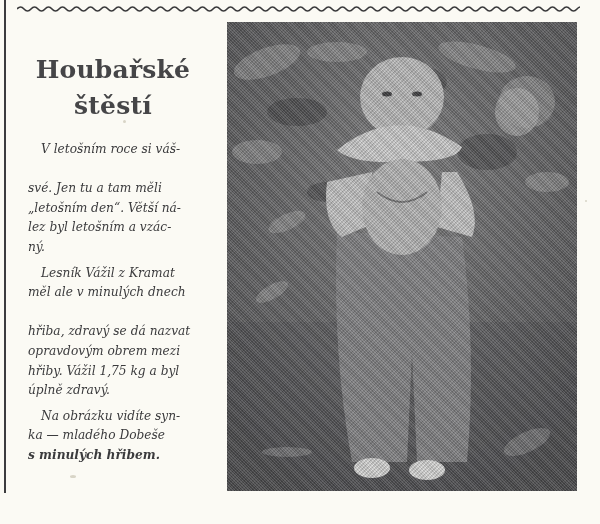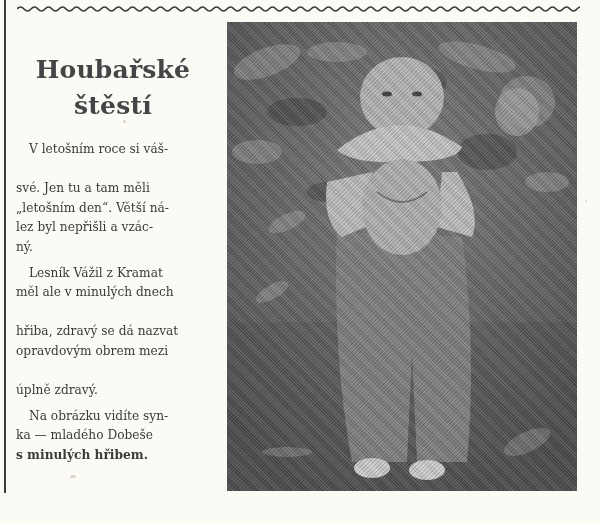--- a/index.html
+++ b/index.html
@@ -52,25 +52,26 @@
     position: absolute;
     left: 16px;
     top: 140px;
     width: 199px;
     font-family: "DejaVu Serif", serif;
     font-size: 12.2px;
     line-height: 19.6px;
     color: #3b3b3d;
   }
   .body-text p {
-    margin: 0 0 6px 0;
+    margin: 0 0 6px 12px;
     text-indent: 13px;
     text-align: justify;
     text-align-last: left;
     hyphens: manual;
+    font-style: italic;
   }
   .body-text p.last {
     font-weight: normal;
   }
   .caption-tail {
     font-weight: bold;
   }
   .photo {
     position: absolute;
     left: 227px;
@@ -112,30 +113,30 @@
     <div>Houbařské</div>
     <div>štěstí</div>
   </div>
 
   <div class="body-text">
     <p>
       <span>V letošním roce si váš-</span><br>
       <br>
       <span>své. Jen tu a tam měli</span><br>
       <span>„letošním den“. Větší ná-</span><br>
-      <span>lez byl nepřišli a vzác-</span><br>
+      <span>lez byl letošním a vzác-</span><br>
       <span>ný.</span>
     </p>
     <p>
       <span>Lesník Vážil z Kramat</span><br>
       <span>měl ale v minulých dnech</span><br>
       <br>
       <span>hřiba, zdravý se dá nazvat</span><br>
       <span>opravdovým obrem mezi</span><br>
-      <br>
+      <span>hřiby. Vážil 1,75 kg a byl</span><br>
       <span>úplně zdravý.</span>
     </p>
     <p class="last">
       <span>Na obrázku vidíte syn-</span><br>
       <span>ka — mladého Dobeše</span><br>
       <span class="caption-tail">s minulých hřibem.</span>
     </p>
   </div>
 
   <div class="photo">

